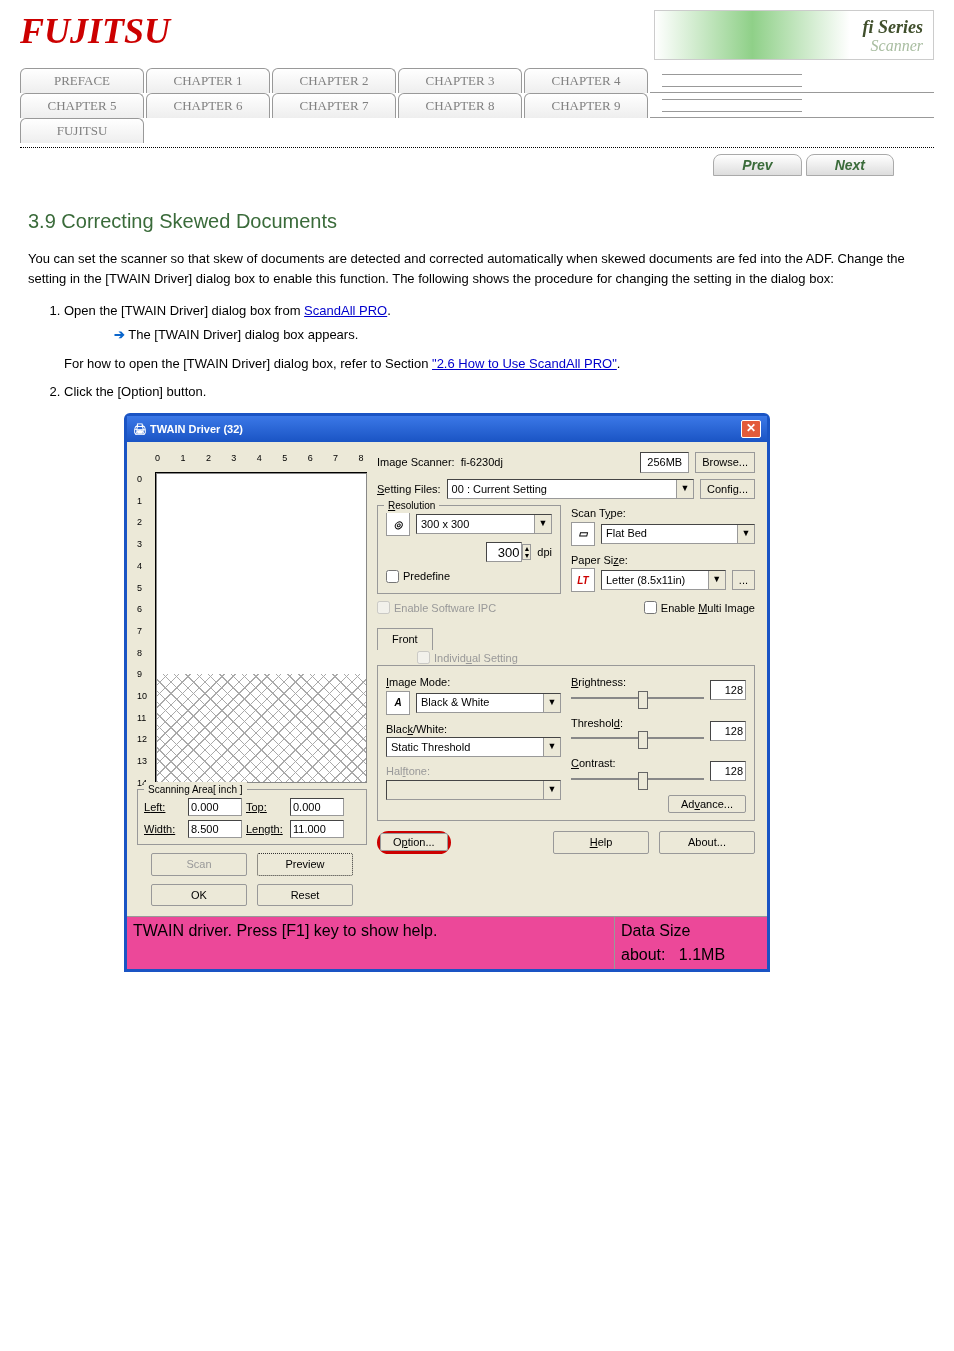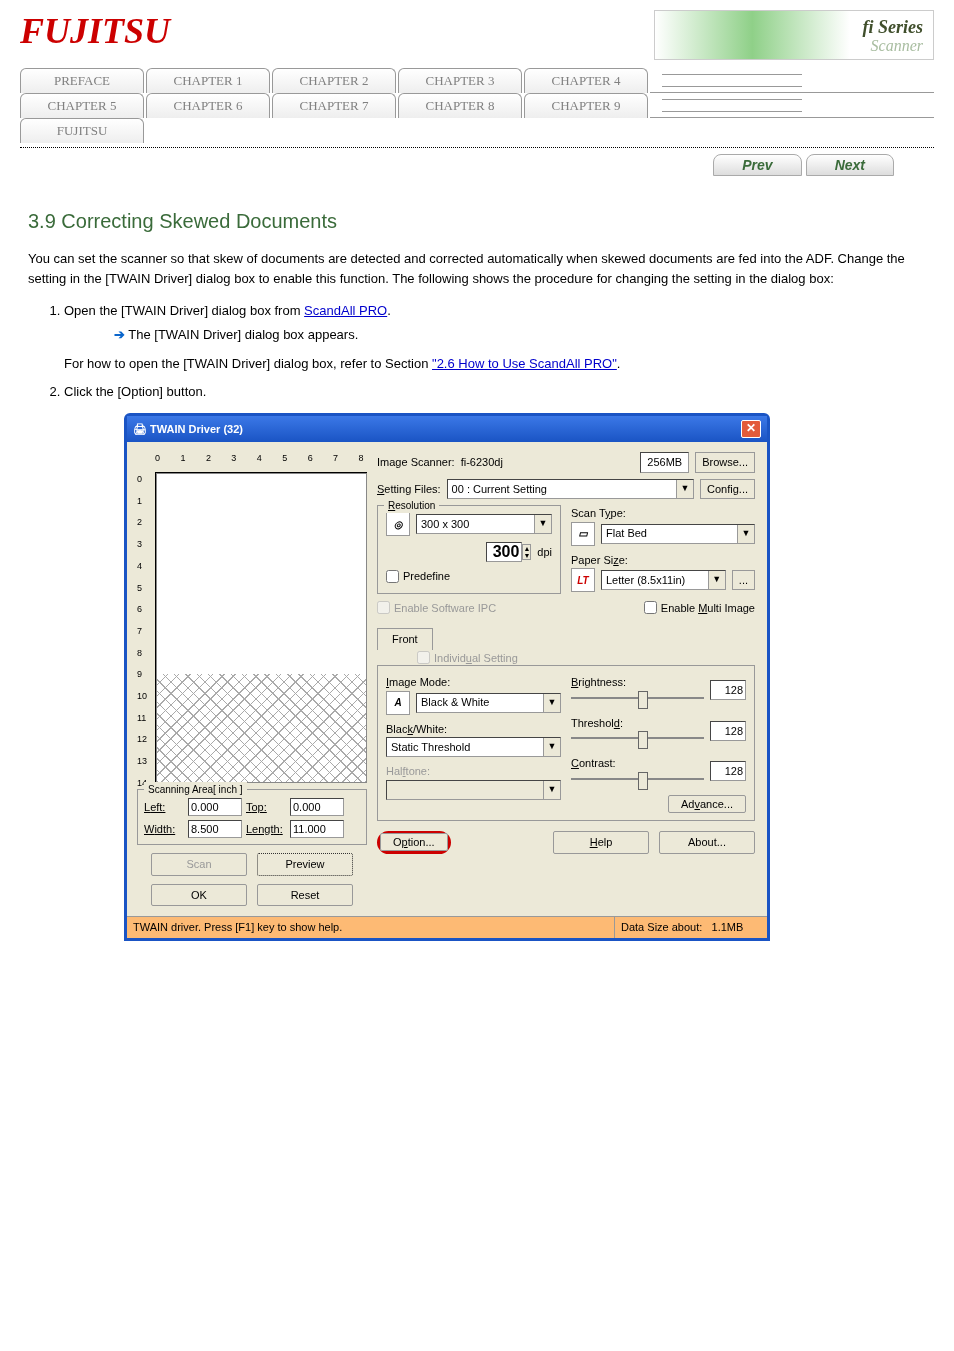--- a/index.html
+++ b/index.html
@@ -389,22 +389,22 @@
   .slider-row input {
     width: 30px;
     border: 1px inset #999;
     font-size: 11px;
     text-align: right;
     height: 16px;
   }
   .status {
     display: flex;
     border-top: 1px solid #999;
-    font-size: 11px;
-    background: #fdba74;
+    font-size: 16px;
+    background: #ec4899;
   }
   .status div:first-child {
     flex: 1;
     padding: 2px 6px;
     border-right: 1px solid #999;
   }
   .status div:last-child {
     padding: 2px 6px;
     width: 140px;
     text-align: left;
@@ -427,24 +427,23 @@
     font-weight: bold;
     font-style: italic;
   }
   .spin {
     display: inline-flex;
     align-items: center;
   }
   .spin input {
     width: 30px;
     border: 1px inset #999;
-    font-size: 16px;
+    font-size: 13px;
     height: 16px;
     text-align: right;
-    font-weight: bold;
   }
   .spin .ud {
     display: flex;
     flex-direction: column;
     font-size: 7px;
     line-height: 7px;
     border: 1px solid #999;
     background: #ece9d8;
   }
   .winbtn-sm {

